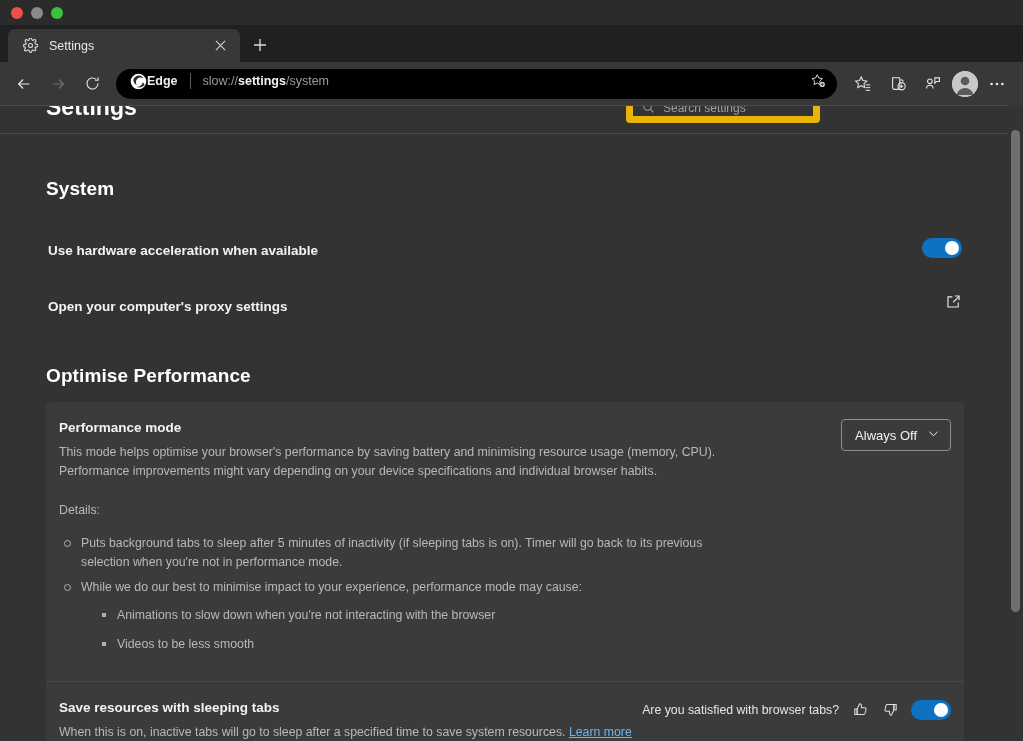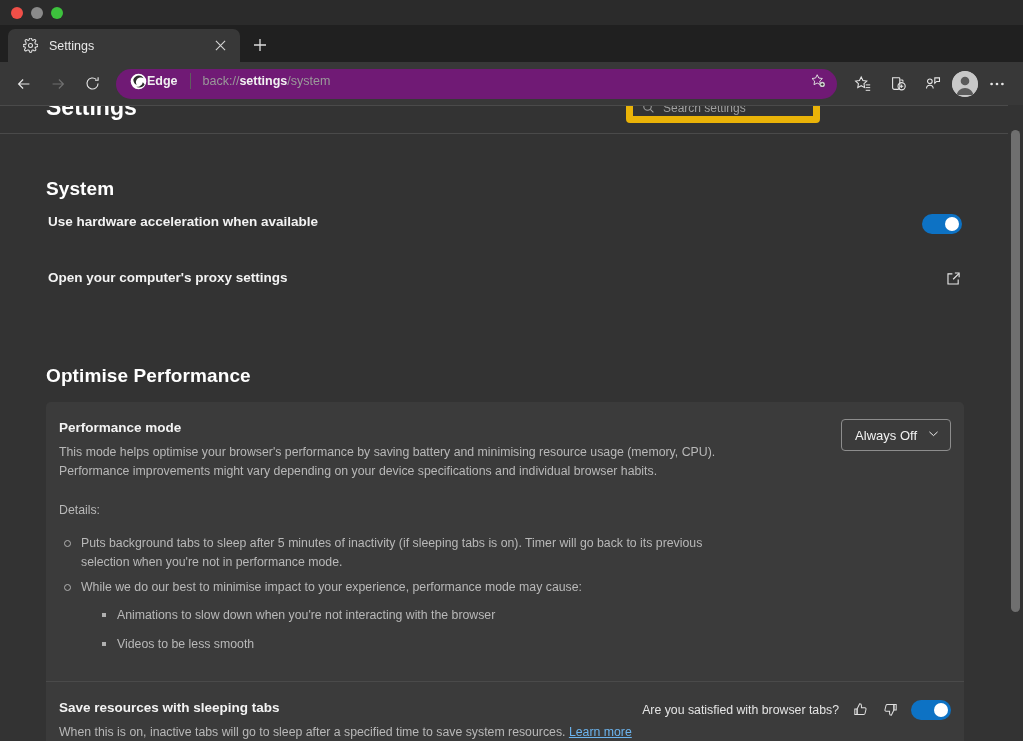--- a/index.html
+++ b/index.html
@@ -55,21 +55,21 @@
     height: 43px; background: #383838; display: flex; align-items: center;
     padding: 0 10px 0 8px; gap: 2px;
   }
   .tbtn {
     width: 32px; height: 32px; border-radius: 5px; display: flex;
     align-items: center; justify-content: center; color: #e6e6e6; flex: 0 0 32px;
   }
   .tbtn.disabled { color: #6f6f6f; }
 
   .omnibox {
-    flex: 1; height: 30px; background: #701a75; border-radius: 16px;
+    flex: 1; height: 30px; background: #000000; border-radius: 16px;
     display: flex; align-items: center; padding: 0 6px 5px 14px;
     margin: 0 8px 0 6px; min-width: 0;
   }
   .edge-badge { display: flex; align-items: center; gap: 7px; flex: 0 0 auto; }
   .edge-label { color: #f0f0f0; font-size: 12.5px; font-weight: bold; }
   .omni-divider { width: 1px; height: 16px; background: #5e5e5e; margin: 0 12px; flex: 0 0 1px; }
   .url { flex: 1; font-size: 12.5px; color: #9a9a9a; white-space: nowrap; overflow: hidden; min-width: 0; }
   .url b { color: #f2f2f2; font-weight: bold; }
   .fav-add { width: 26px; height: 26px; border-radius: 4px; display: flex; align-items: center; justify-content: center; color: #e0e0e0; flex: 0 0 26px; }
 
@@ -101,21 +101,21 @@
 
   .content { padding: 0 46px; }
 
   .section-title {
     font-size: 19px; font-weight: bold; color: #ffffff;
     margin-top: 44px; margin-bottom: 8px; letter-spacing: .1px;
   }
   .section-title.second { margin-top: 45px; margin-bottom: 15px; }
 
   .plain-row {
-    display: flex; align-items: flex-start; justify-content: space-between;
+    display: flex; align-items: flex-end; justify-content: space-between;
     min-height: 56px; padding: 6px 2px;
   }
   .plain-row-label { font-size: 13.5px; font-weight: bold; color: #f3f3f3; }
 
   
   .toggle {
     width: 40px; height: 20px; border-radius: 10px; background: #0d72c4;
     position: relative; flex: 0 0 40px;
   }
   .toggle .knob {
@@ -232,21 +232,21 @@
     <div class="omnibox">
       <span class="edge-badge">
         <svg width="17" height="17" viewBox="0 0 24 24">
           <circle cx="12" cy="12" r="11" fill="#ffffff"></circle>
           <path d="M4.6 9.4c1.2-3.6 4.3-6 8-6 3 0 5.6 1.6 6.6 3.9-1.5-.9-3.3-1.2-5.1-.8-2.9.6-5 2.7-5.6 5.3-.4 1.9.1 3.8 1.3 5.2-2.9-1.1-4.9-3.9-5.2-7.6z" fill="#2b2b2b"></path>
           <path d="M20.6 16.3c-1.4 2.4-4.3 4.2-7.7 4.2-1.7 0-3.3-.5-4.5-1.3 1.6.4 3.3.3 4.9-.3 2.6-1 4.4-3.2 4.7-5.7 1.1.8 2 1.8 2.6 3.1z" fill="#2b2b2b"></path>
         </svg>
       </span>
       <span class="edge-label">Edge</span>
       <span class="omni-divider"></span>
-      <span class="url"><span>back://</span><b>settings</b><span>/system</span></span>
+      <span class="url"><span>slow://</span><b>settings</b><span>/system</span></span>
       <span class="fav-add">
         <svg width="16" height="16" viewBox="0 0 20 20" fill="none" stroke="currentColor" stroke-width="1.2">
           <path d="M9 2.2l2 4.1 4.5.6-3.3 3.2.8 4.5L9 12.5l-4 2.1.8-4.5L2.5 6.9 7 6.3z"></path>
           <circle cx="15.3" cy="14.3" r="3.3" fill="#cfcfcf" stroke="none"></circle>
           <path d="M15.3 12.6v3.4M13.6 14.3h3.4" stroke="#292929" stroke-width="1.1"></path>
         </svg>
       </span>
     </div>
 
     <div class="tb-right">

